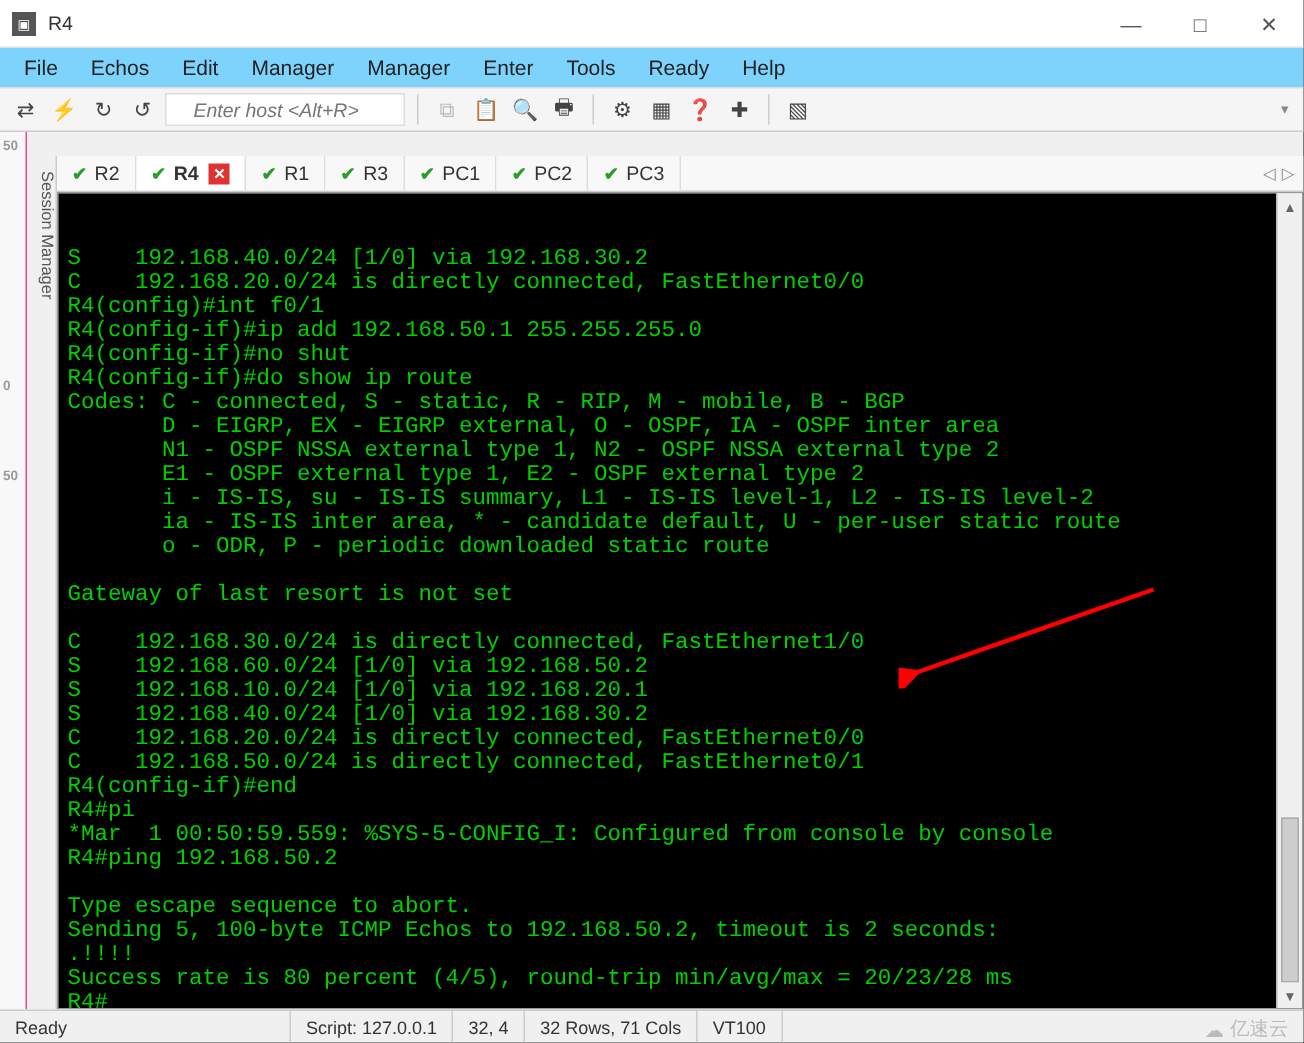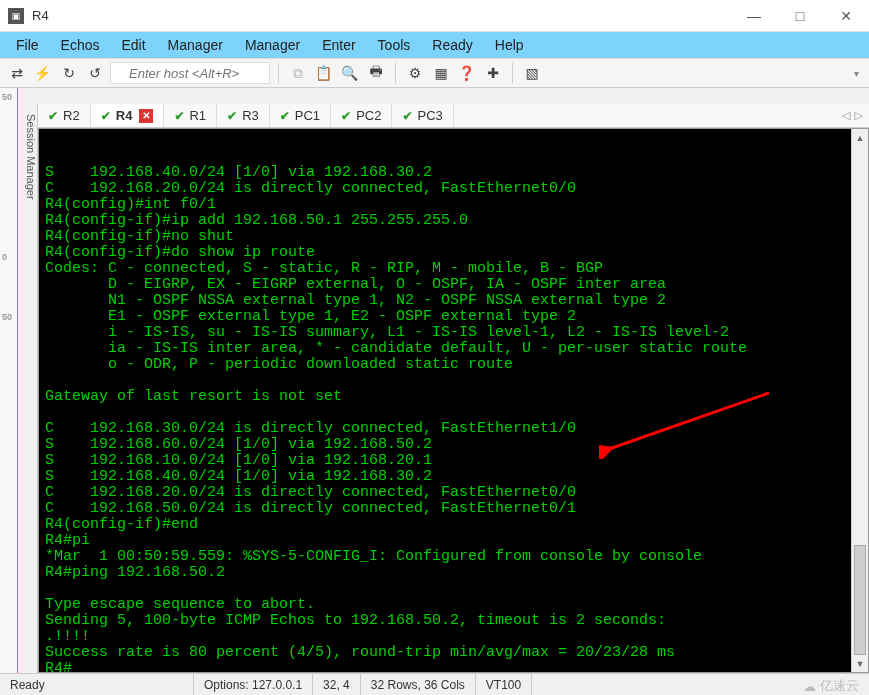--- a/index.html
+++ b/index.html
@@ -392,21 +392,21 @@
   </div>
   <div class="term-scroll">
     <div class="sbtn">▲</div>
     <div class="thumb"></div>
     <div class="sbtn" style="position:absolute;bottom:0;left:0;right:0">▼</div>
   </div>
 </div>
 
 <div class="statusbar">
   <div class="cell first">Ready</div>
-  <div class="cell">Options: 127.0.0.1</div>
+  <div class="cell">Script: 127.0.0.1</div>
   <div class="cell">32,  4</div>
-  <div class="cell">32 Rows, 36 Cols</div>
+  <div class="cell">32 Rows, 71 Cols</div>
   <div class="cell">VT100</div>
   <div class="wmark">
     <span>☁</span>
     <span>亿速云</span>
   </div>
 </div>
 
 </body></html>

